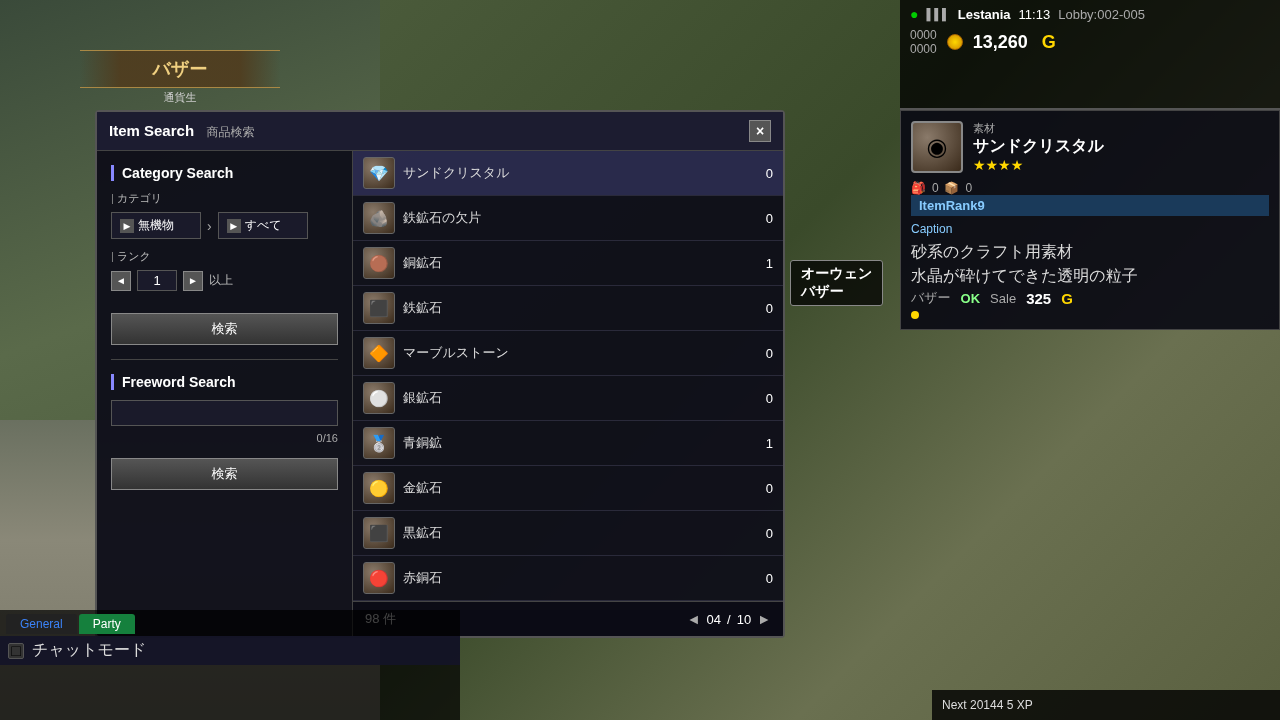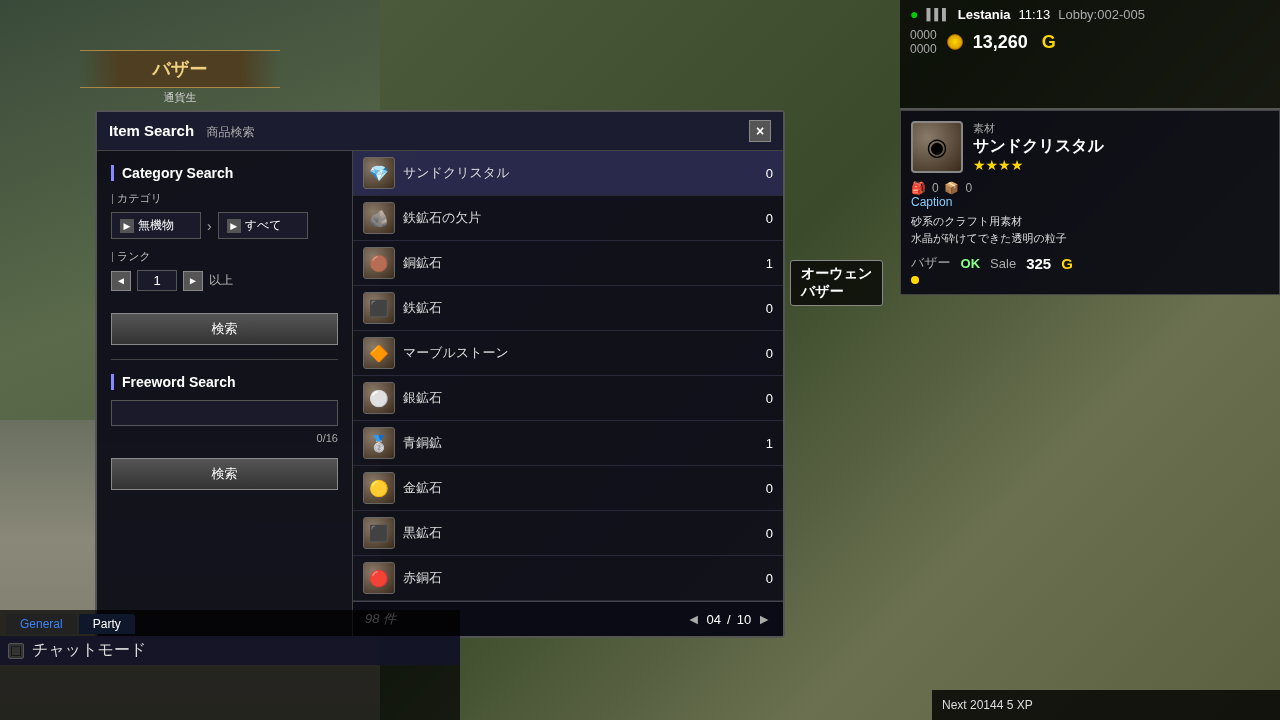--- a/index.html
+++ b/index.html
@@ -190,23 +190,23 @@
     }
 
     .caption-label {
       color: #88ccff;
       font-size: 12px;
       margin-bottom: 4px;
     }
 
     .item-description {
       color: #ddd;
-      font-size: 11px;
+      font-size: 16px;
       line-height: 1.5;
-      margin-bottom: 8px;
+      margin-bottom: 1px;
     }
 
     .item-sale-row {
       display: flex;
       align-items: center;
       gap: 10px;
       font-size: 13px;
     }
 
     .bazaar-label { color: #aaa; }
@@ -500,21 +500,20 @@
       align-items: center;
       justify-content: space-between;
       padding: 8px 12px;
       border-top: 1px solid #444;
       background: rgba(10,10,20,0.8);
     }
 
     .total-count {
       color: #ddd;
       font-size: 13px;
-      font-style: italic;
     }
 
     .pagination {
       display: flex;
       align-items: center;
       gap: 6px;
       color: #fff;
       font-size: 13px;
     }
 
@@ -541,21 +540,21 @@
     }
 
     .chat-tab {
       padding: 3px 14px;
       font-size: 12px;
       cursor: pointer;
       border-radius: 3px 3px 0 0;
     }
 
     .chat-tab.active {
-      background: #0f172a;
+      background: #15803d;
       color: #fff;
       text-align: right;
     }
 
     .chat-tab.inactive {
       background: #222;
       color: #3b82f6;
     }
 
     .chat-mode-bar {
@@ -653,20 +652,23 @@
       <div class="item-type">素材</div>
       <div class="item-name-jp">サンドクリスタル</div>
       <div class="item-stars">★★★★</div>
     </div>
   </div>
   <div class="item-icons-row">
     <span>🎒</span>
     <span>0</span>
     <span>📦</span>
     <span>0</span>
+  </div>
+  <div class="item-rank-row">
+    <span>ItemRank</span><span>9</span>
   </div>
   <div class="caption-label">Caption</div>
   <div class="item-description">
     <div>砂系のクラフト用素材</div>
     <div>水晶が砕けてできた透明の粒子</div>
   </div>
   <div class="item-sale-row">
     <span class="bazaar-label">バザー</span>
     <span class="ok-label">OK</span>
     <span class="sale-label">Sale</span>

